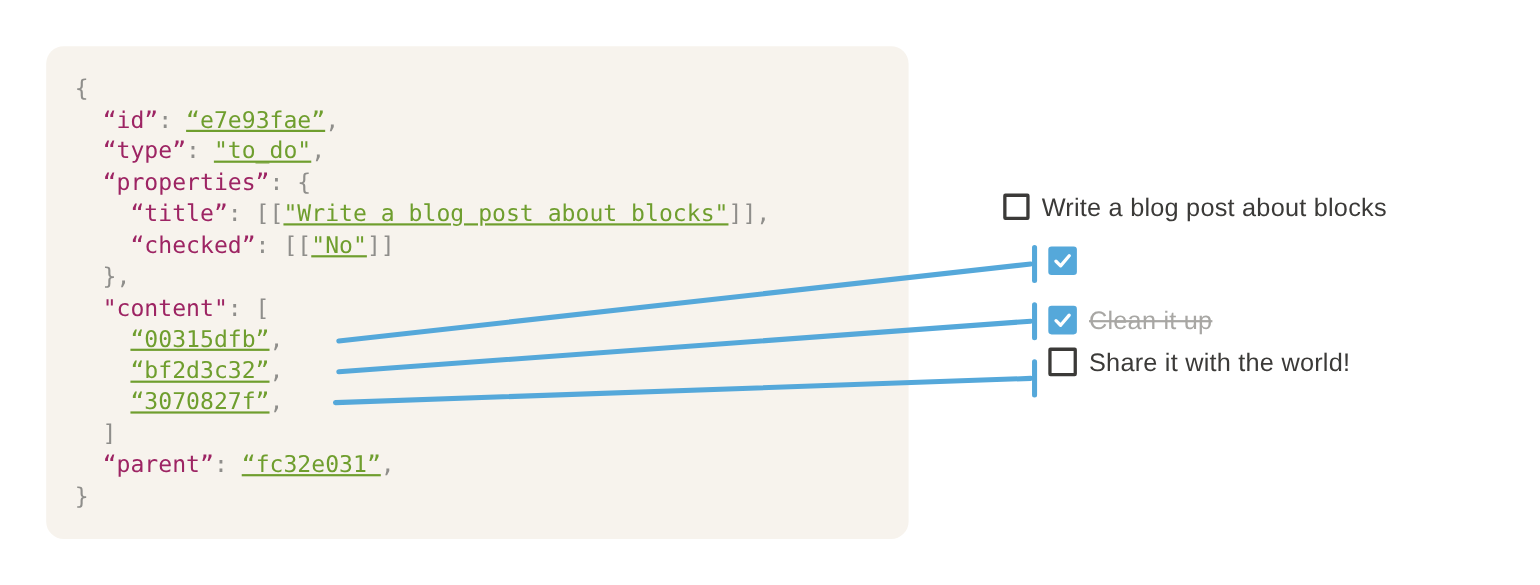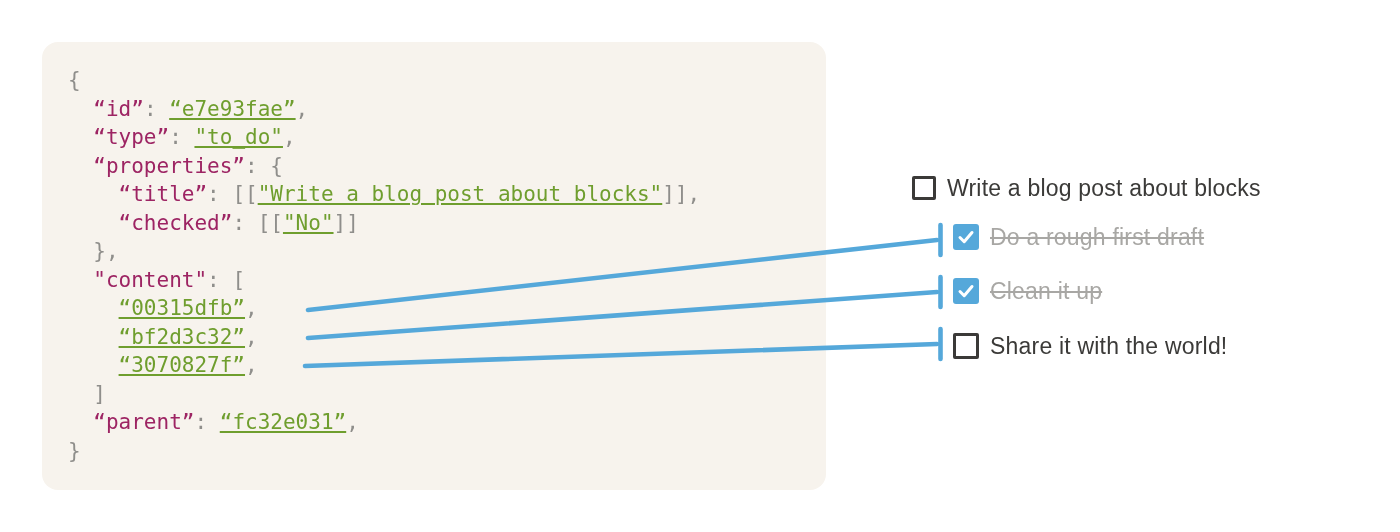--- a/index.html
+++ b/index.html
@@ -99,27 +99,26 @@
     <div class="todo-row" style="left: 912px; top: 176px; height: 24px;">
       <span class="checkbox" style="width: 24px; height: 24px;"></span>
       <span class="todo-label">Write a blog post about blocks</span>
     </div>
     <div class="todo-row" style="left: 953px; top: 224px; height: 26px;">
       <span class="checkbox checked" style="width: 26px; height: 26px;">
         <svg width="20" height="20" viewBox="0 0 20 20">
           <path d="M4 10.5 L8.2 14.7 L16 5.5" fill="none" stroke="#ffffff" stroke-width="3" stroke-linecap="round" stroke-linejoin="round"></path>
         </svg>
       </span>
-      <span class="todo-label done">Do a rough first draft</span>
     </div>
     <div class="todo-row" style="left: 953px; top: 278px; height: 26px;">
       <span class="checkbox checked" style="width: 26px; height: 26px;">
         <svg width="20" height="20" viewBox="0 0 20 20">
           <path d="M4 10.5 L8.2 14.7 L16 5.5" fill="none" stroke="#ffffff" stroke-width="3" stroke-linecap="round" stroke-linejoin="round"></path>
         </svg>
       </span>
       <span class="todo-label done">Clean it up</span>
     </div>
-    <div class="todo-row" style="left: 953px; top: 333px; height: 26px;">
+    <div class="todo-row" style="left: 953px; top: 316px; height: 26px;">
       <span class="checkbox" style="width: 26px; height: 26px;"></span>
       <span class="todo-label">Share it with the world!</span>
     </div>
   </div>
 
 </body></html>

